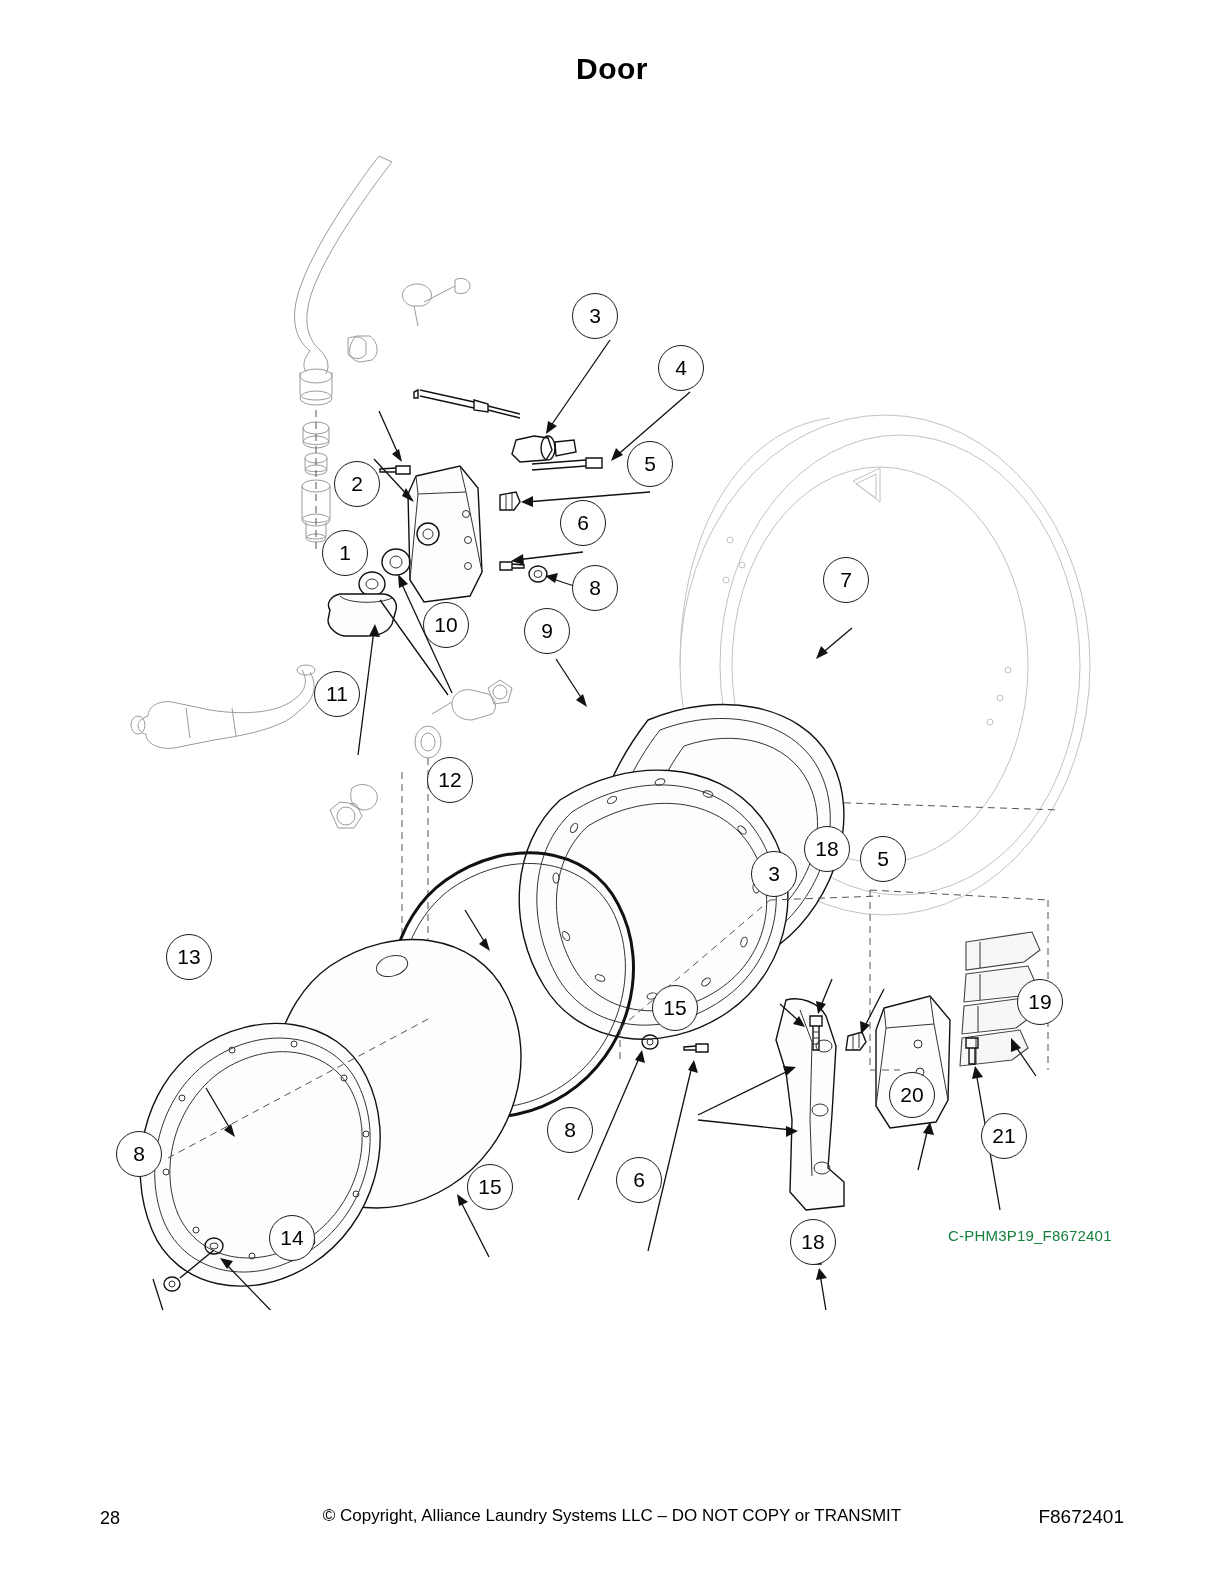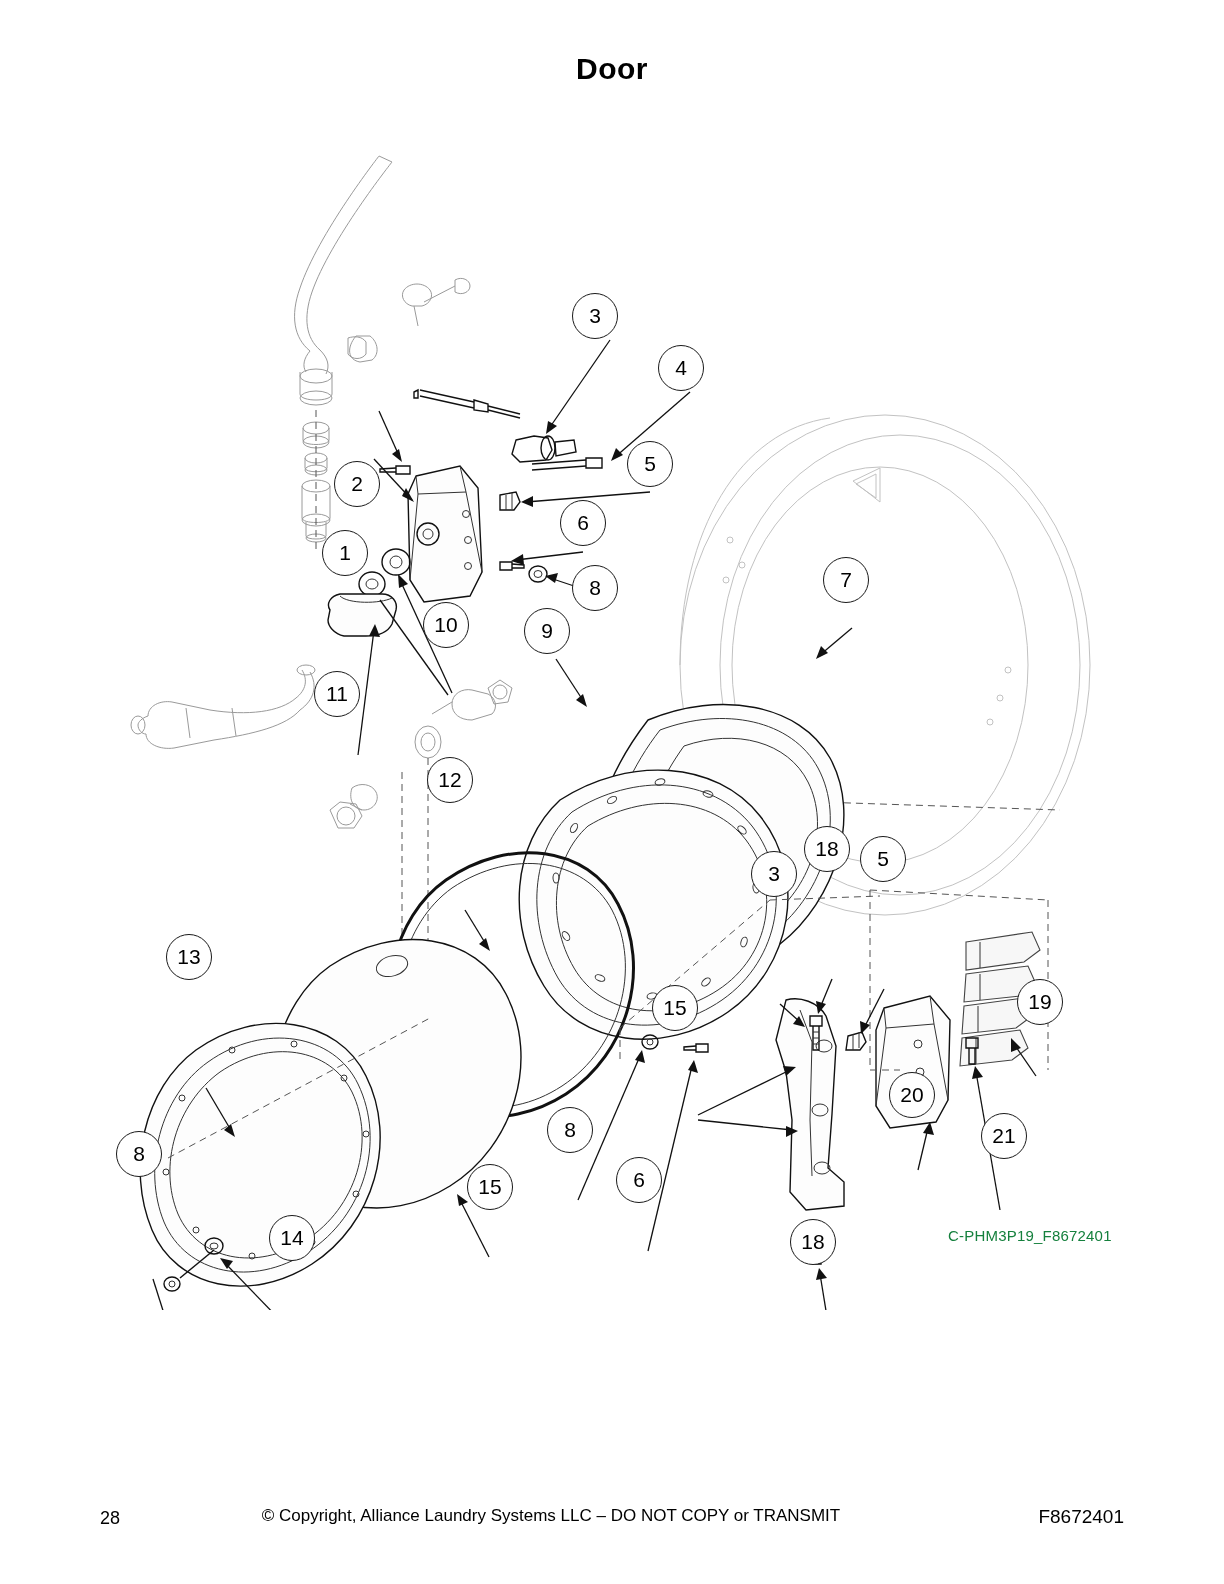--- a/index.html
+++ b/index.html
@@ -74,21 +74,21 @@
   .footer .page-num {
     position: absolute;
     left: 100px;
     top: 4px;
     font-size: 18px;
   }
   .footer .copyright {
     position: absolute;
     left: 0;
     top: 2px;
-    width: 1102px;
+    width: 1224px;
     text-align: center;
     font-size: 17px;
   }
   .footer .doc-id {
     position: absolute;
     right: 100px;
     top: 2px;
     font-size: 19px;
   }
   .ln { stroke: #111; stroke-width: 1.4; fill: none; }

